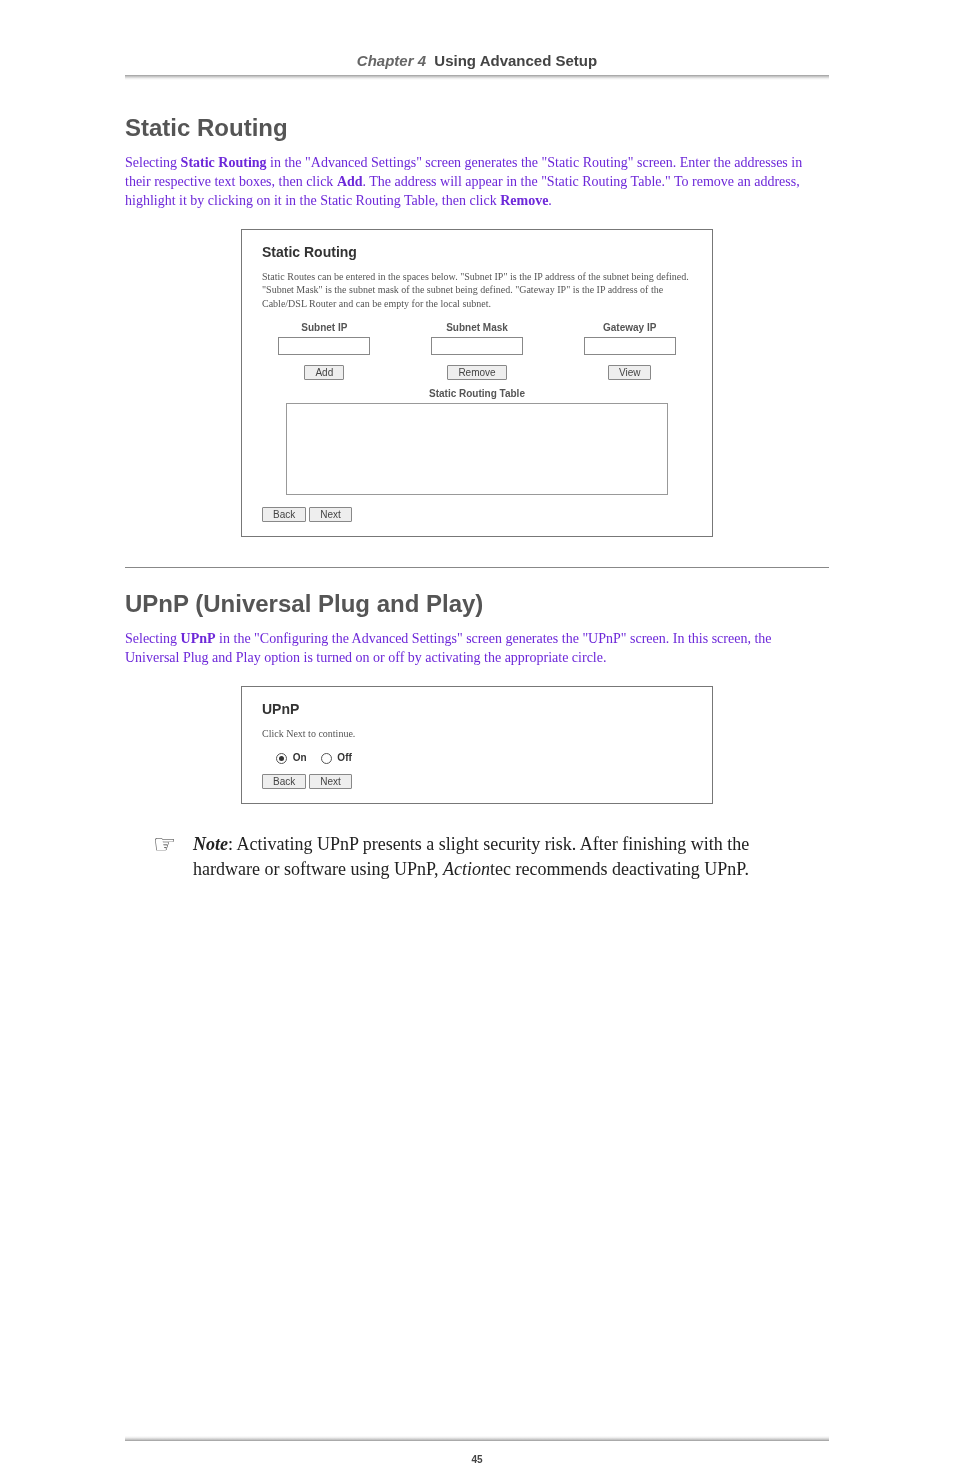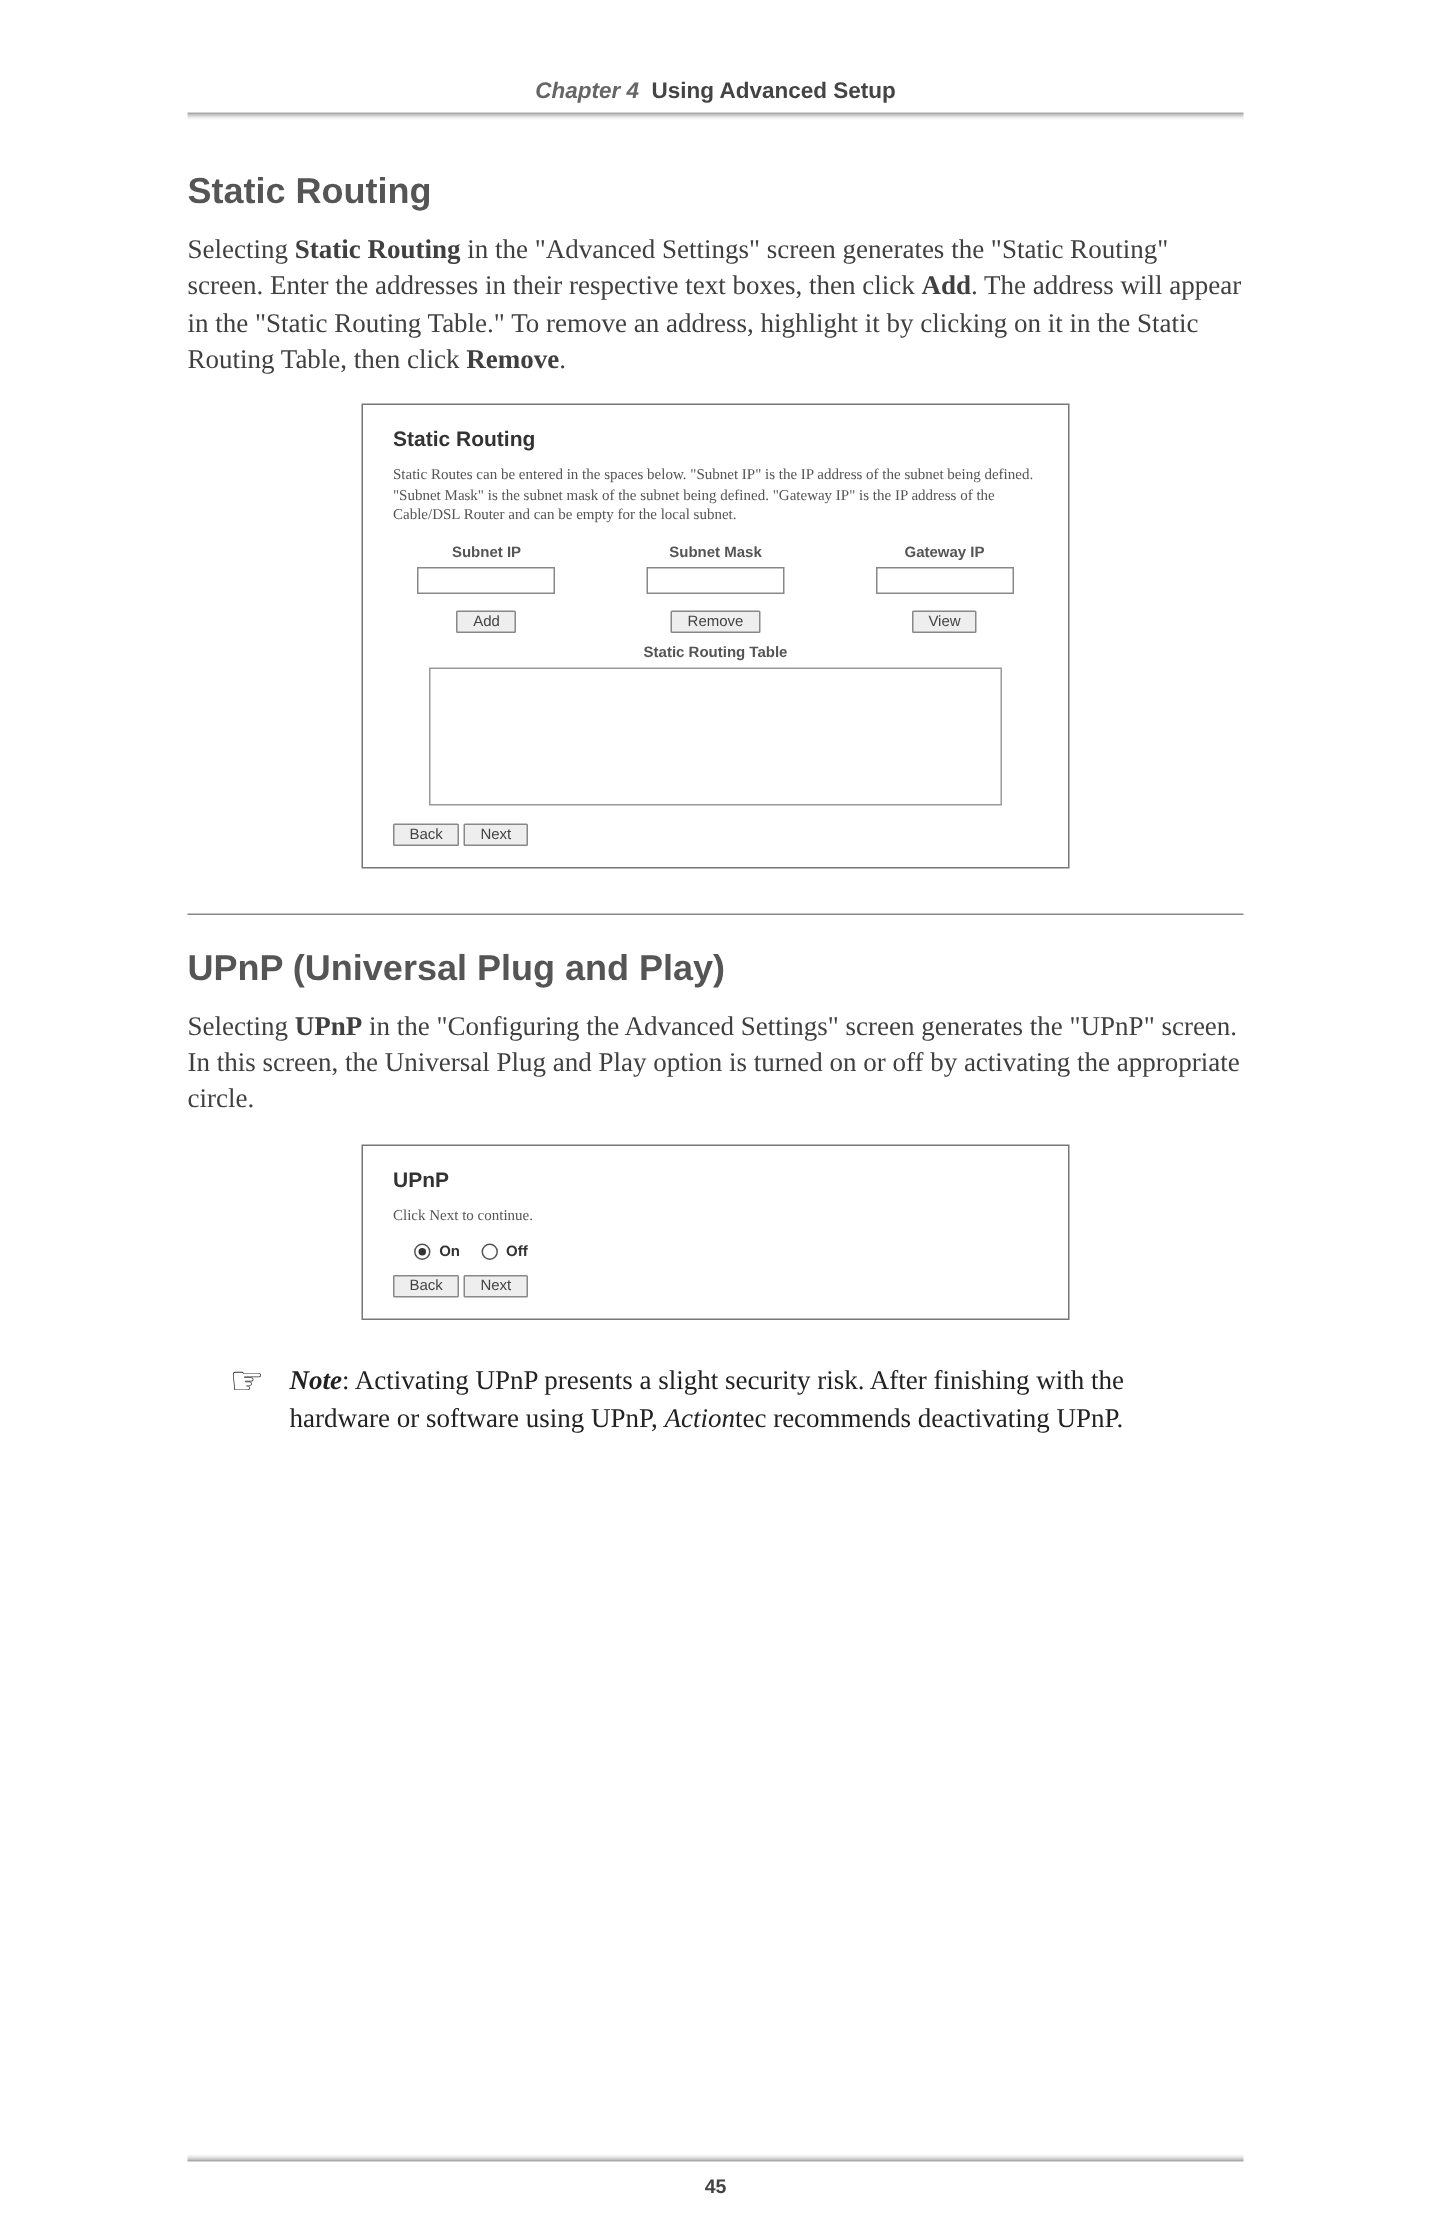--- a/index.html
+++ b/index.html
@@ -40,24 +40,24 @@
     margin-bottom: 34px;
   }
   h2.section {
     font-family: Arial, Helvetica, sans-serif;
     font-weight: bold;
     font-size: 24px;
     color: #555;
     margin: 0 0 12px 0;
   }
   p.body {
-    font-size: 18px;
+    font-size: 14px;
     line-height: 1.35;
     margin: 0 0 18px 0;
-    color: #404040;
+    color: #6d28d9;
   }
   .screenshot-box {
     border: 1px solid #777;
     background: #fff;
     margin: 10px auto 28px auto;
     padding: 14px 20px 14px 20px;
     font-family: Verdana, Arial, sans-serif;
     font-size: 11px;
     color: #555;
   }
@@ -171,21 +171,21 @@
     height: 4px;
     background: linear-gradient(to top, #bbb 0%, #eee 60%, #fff 100%);
     border-bottom: 1px solid #aaa;
   }
   .page-number {
     position: absolute;
     bottom: 22px; left: 0; right: 0;
     text-align: center;
     font-family: Arial, sans-serif;
     font-weight: bold;
-    font-size: 13px;
+    font-size: 10px;
     color: #444;
   }
 </style>
 </head>
 <body>
 
 <div class="page">
 
   <div class="running-header">
     <span class="ch-italic">Chapter 4</span>&nbsp;&nbsp;<span class="ch-bold">Using Advanced Setup</span>

